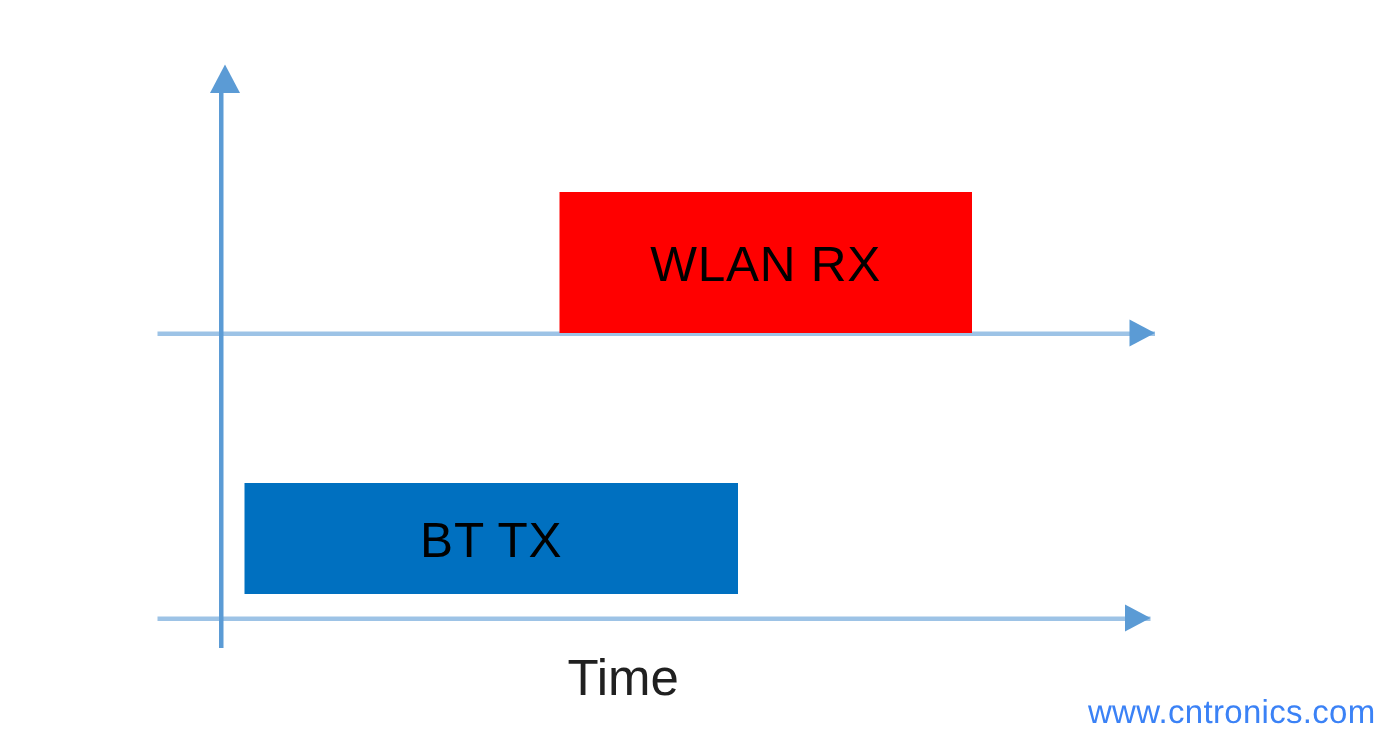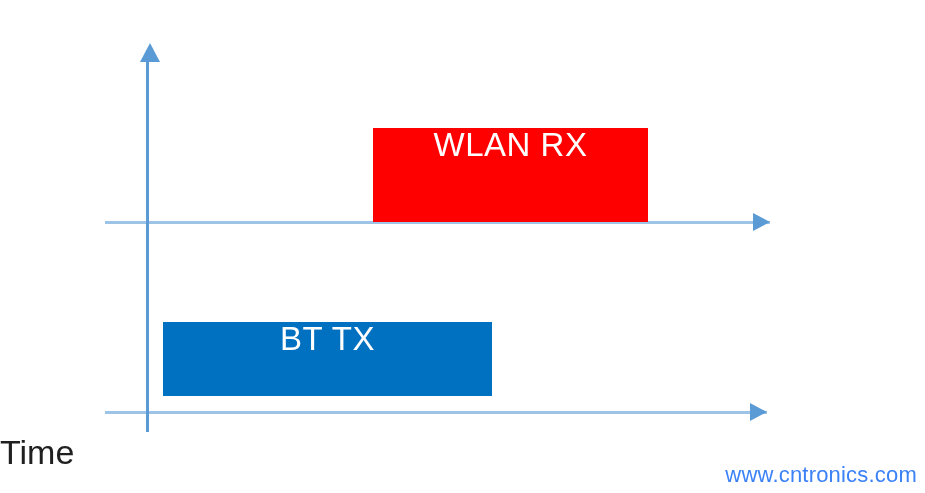--- a/index.html
+++ b/index.html
@@ -55,23 +55,23 @@
   #axis-bottom-arrow { left: 750px; top: 403px; }
 
   
   #axis-vertical-line  { left: 146px; top: 57px;  height: 375px; }
   #axis-vertical-arrow { left: 140px; top: 43px; }
 
   
   .block {
     position: absolute;
     display: flex;
-    align-items: flex-start;
+    align-items: center;
     justify-content: center;
-    color: #ffffff;
+    color: #000000;
     font-size: 33px;
     letter-spacing: 0.5px;
     line-height: 1;
     white-space: nowrap;
   }
   #block-wlan-rx {
     left: 373px;
     top: 128px;
     width: 275px;
     height: 94px;
@@ -84,20 +84,21 @@
     height: 74px;
     background: #0070c0;
   }
 
   
   #time-axis-label {
     position: absolute;
     left: 0;
     top: 432px;
     width: 831px;
+    text-align: center;
     color: #202020;
     font-size: 34px;
     line-height: 1.2;
   }
   #watermark {
     position: absolute;
     right: 8px;
     bottom: 5px;
     color: #3b82f6;
     font-size: 22px;

